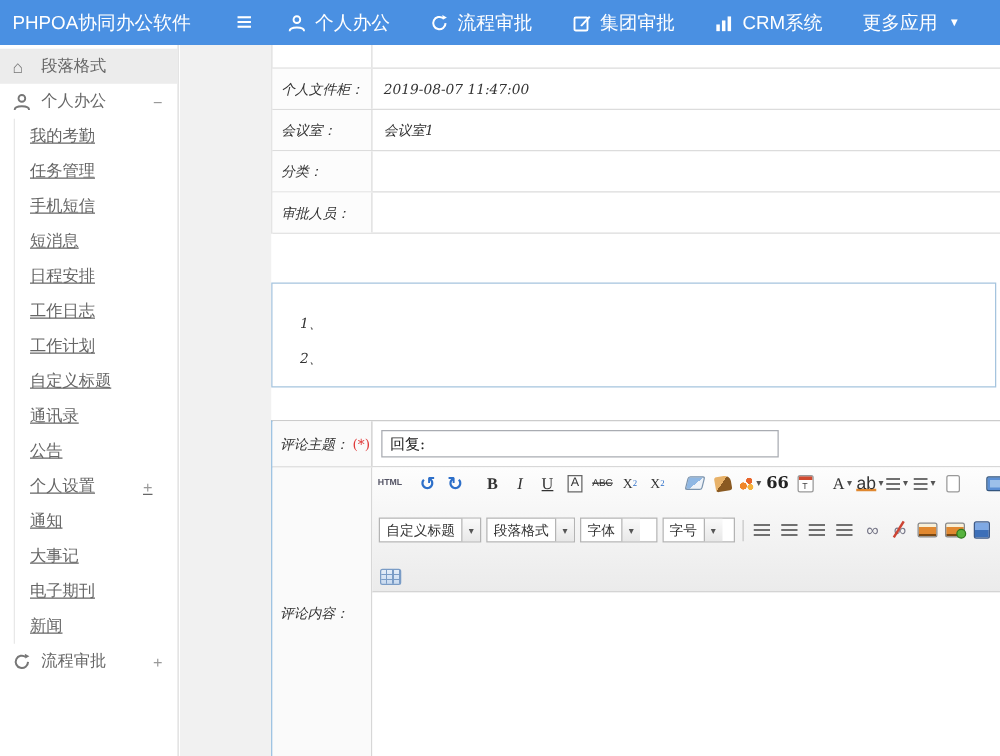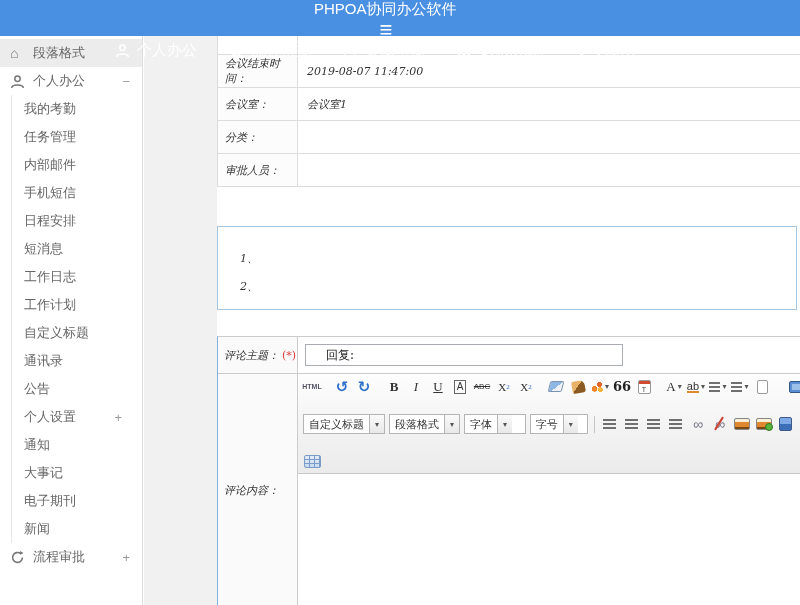--- a/index.html
+++ b/index.html
@@ -1,39 +1,39 @@
 <!DOCTYPE html>
 <html><head>
 <meta charset="utf-8">
 <style>
   * { margin:0; padding:0; box-sizing:border-box; }
   html,body { width:800px; height:605px; overflow:hidden; background:#fff;
               font-family:"Liberation Sans","DejaVu Sans",sans-serif; }
 
   
   .header { position:absolute; top:0; left:0; width:800px; height:36px;
-            background:#4a90e2; display:flex; align-items:center; color:#fff; z-index:5;flex-direction:column; }
+            background:#4a90e2; display:flex; align-items:center; color:#fff; z-index:5; }
   .brand { width:192px; padding-left:10px; font-size:15px; white-space:nowrap; }
   .hamburger { font-size:22px; line-height:1; margin-right:28px; cursor:pointer; }
   .nav-item { display:flex; align-items:center; gap:7px; margin-right:32px;
               font-size:15px; cursor:pointer; white-space:nowrap; }
   .nav-icon { display:inline-flex; color:#fff; }
   .nav-caret { font-size:9px; margin-left:2px; }
 
   
   .sidebar { position:absolute; top:36px; left:0; width:143px; bottom:0; background:#fff;
              border-right:1px solid #dcdcdc; padding-top:3px; font-size:13px; color:#666;
              overflow:hidden; }
   .side-item { height:28px; display:flex; align-items:center; padding:0 12px 0 10px; cursor:pointer; }
   .side-item.active { background:#ececec; }
   .side-icon { width:17px; margin-right:6px; color:#777; font-size:14px; display:inline-flex; align-items:center; }
   .side-label { white-space:nowrap; }
   .side-toggle { margin-left:auto; color:#999; font-size:13px; }
   .side-sub { margin-left:11px; border-left:1px solid #e8e8e8; }
-  .side-sub .side-item { padding-left:12px; padding-right:20px; }
+  .side-sub .side-item { padding-left:12px; padding-right:20px;text-decoration:underline; }
 
   
   .main { position:absolute; top:36px; left:144px; right:0; bottom:0; background:#f1f1f1; }
   .panel { position:absolute; left:73px; top:0; right:0; bottom:0; background:#fff; }
 
   .form-font { font-style:italic; font-family:"DejaVu Serif","Liberation Serif",serif;
                font-size:11px; color:#333; }
 
   .form-table { position:absolute; left:0; top:0; right:0; border-left:1px solid #dcdcdc; }
   .partial-row { height:19px; border-bottom:1px solid #dcdcdc; display:flex; }
@@ -50,42 +50,42 @@
   
   .comment-table { position:absolute; left:0; top:300px; right:0; bottom:-2px;
                    border-top:1px solid #ccc; border-left:1px solid #7fb0d9;
                    display:flex; flex-direction:column; background:#fff; }
   .c-row1 { height:37px; display:flex; border-bottom:1px solid #ccc; }
   .c-label { width:80px; background:#fafafa; border-right:1px solid #ccc;
              display:flex; align-items:center; padding-left:6px; flex-shrink:0; }
   .required { color:#e03a3a; font-style:normal; margin-left:3px; }
   .c-input-wrap { flex:1; padding:7px 0 0 7px; }
   .subject-input { width:318px; height:22px; border:1px solid #a9acb2; font-size:12px;
-                   padding:0 20px; color:#222; font-family:"DejaVu Serif",serif; }
+                   padding:0 6px; color:#222; font-family:"DejaVu Serif",serif; }
   .c-row2 { flex:1; display:flex; }
   .editor { flex:1; display:flex; flex-direction:column; background:#fff; min-width:0; }
   .toolbar { background:linear-gradient(#fdfdfd,#ebebeb); border-bottom:1px solid #c8c8c8;
              padding:2px 3px 1px 3px; }
   .tb-row { display:flex; align-items:center; padding:1px 0; }
   .tb-btn { min-width:20px; height:19px; display:inline-flex; align-items:center;
             justify-content:center; margin:0 1px; font-size:11px; color:#333;
             border-radius:2px; cursor:pointer; }
   .tb-sep { width:1px; height:17px; background:#c6c6c6; margin:0 4px; }
   .g-html { font-size:7px; font-weight:bold; color:#556; letter-spacing:0; }
   .g-undo,.g-redo { color:#2d6fc9; font-size:15px; font-weight:bold; }
   .g-b { font-weight:bold; font-family:"Liberation Serif",serif; font-size:13px; }
   .g-i { font-style:italic; font-family:"Liberation Serif",serif; font-size:13px; }
   .g-u { text-decoration:underline; font-family:"Liberation Serif",serif; font-size:13px; }
   .g-a-box { border:1px solid #666; padding:0 2px; font-size:10px; line-height:12px; }
   .g-strike { text-decoration:line-through; font-size:8px; }
   .g-supsub { font-size:11px; font-family:"Liberation Serif",serif; }
   .g-supsub sup,.g-supsub sub { font-size:7px; color:#2d6fc9; }
   .g-quote { font-family:"DejaVu Serif",serif; font-weight:bold; font-size:13px; color:#222; }
   .g-colorA { font-family:"Liberation Serif",serif; font-size:13px; }
-  .g-ab { font-size:11px; border-bottom:2px solid #e08830; line-height:10px; }
+  .g-ab { font-size:14px; border-bottom:2px solid #e08830; line-height:10px; }
   .caret-s { font-size:8px; color:#555; margin-left:2px; }
   .chip { display:inline-block; border-radius:2px; }
   .chip-eraser { width:14px; height:11px; background:linear-gradient(135deg,#8fb7e3 55%,#eef2f8 55%);
                  transform:skewX(-14deg); border:1px solid #7a93ad; }
   .chip-brush { width:13px; height:12px; background:linear-gradient(135deg,#e8b269 45%,#8a5a22 45%);
                 transform:rotate(-10deg); border-radius:2px 5px 2px 2px; }
   .chip-wand { width:12px; height:12px;
                background:radial-gradient(circle at 30% 65%,#f0862a 24%,transparent 26%),
                           radial-gradient(circle at 70% 30%,#e8652a 20%,transparent 22%),
                           radial-gradient(circle at 78% 72%,#f5b23c 18%,transparent 20%); }
@@ -189,30 +189,27 @@
       <span class="side-toggle">−</span>
     </div>
     <div class="side-sub">
       <div class="side-item">
         <span class="side-label">我的考勤</span>
       </div>
       <div class="side-item">
         <span class="side-label">任务管理</span>
       </div>
       <div class="side-item">
-        <span class="side-label">内部邮件</span>
-      </div>
-      <div class="side-item">
         <span class="side-label">手机短信</span>
       </div>
       <div class="side-item">
+        <span class="side-label">短消息</span>
+      </div>
+      <div class="side-item">
         <span class="side-label">日程安排</span>
-      </div>
-      <div class="side-item">
-        <span class="side-label">短消息</span>
       </div>
       <div class="side-item">
         <span class="side-label">工作日志</span>
       </div>
       <div class="side-item">
         <span class="side-label">工作计划</span>
       </div>
       <div class="side-item">
         <span class="side-label">自定义标题</span>
       </div>
@@ -253,21 +250,21 @@
 
 <div class="main">
   <div class="panel">
 
     <div class="form-table form-font" id="form-table">
       <div class="partial-row">
         <div class="cl"></div>
         <div style="flex:1"></div>
       </div>
     <div class="form-row">
-          <div class="cl">会议结束时间：</div>
+          <div class="cl">个人文件柜：</div>
           <div class="cv">2019-08-07 11:47:00</div>
         </div>
         <div class="form-row">
           <div class="cl">会议室：</div>
           <div class="cv">会议室1</div>
         </div>
         <div class="form-row">
           <div class="cl">分类：</div>
           <div class="cv"></div>
         </div>

